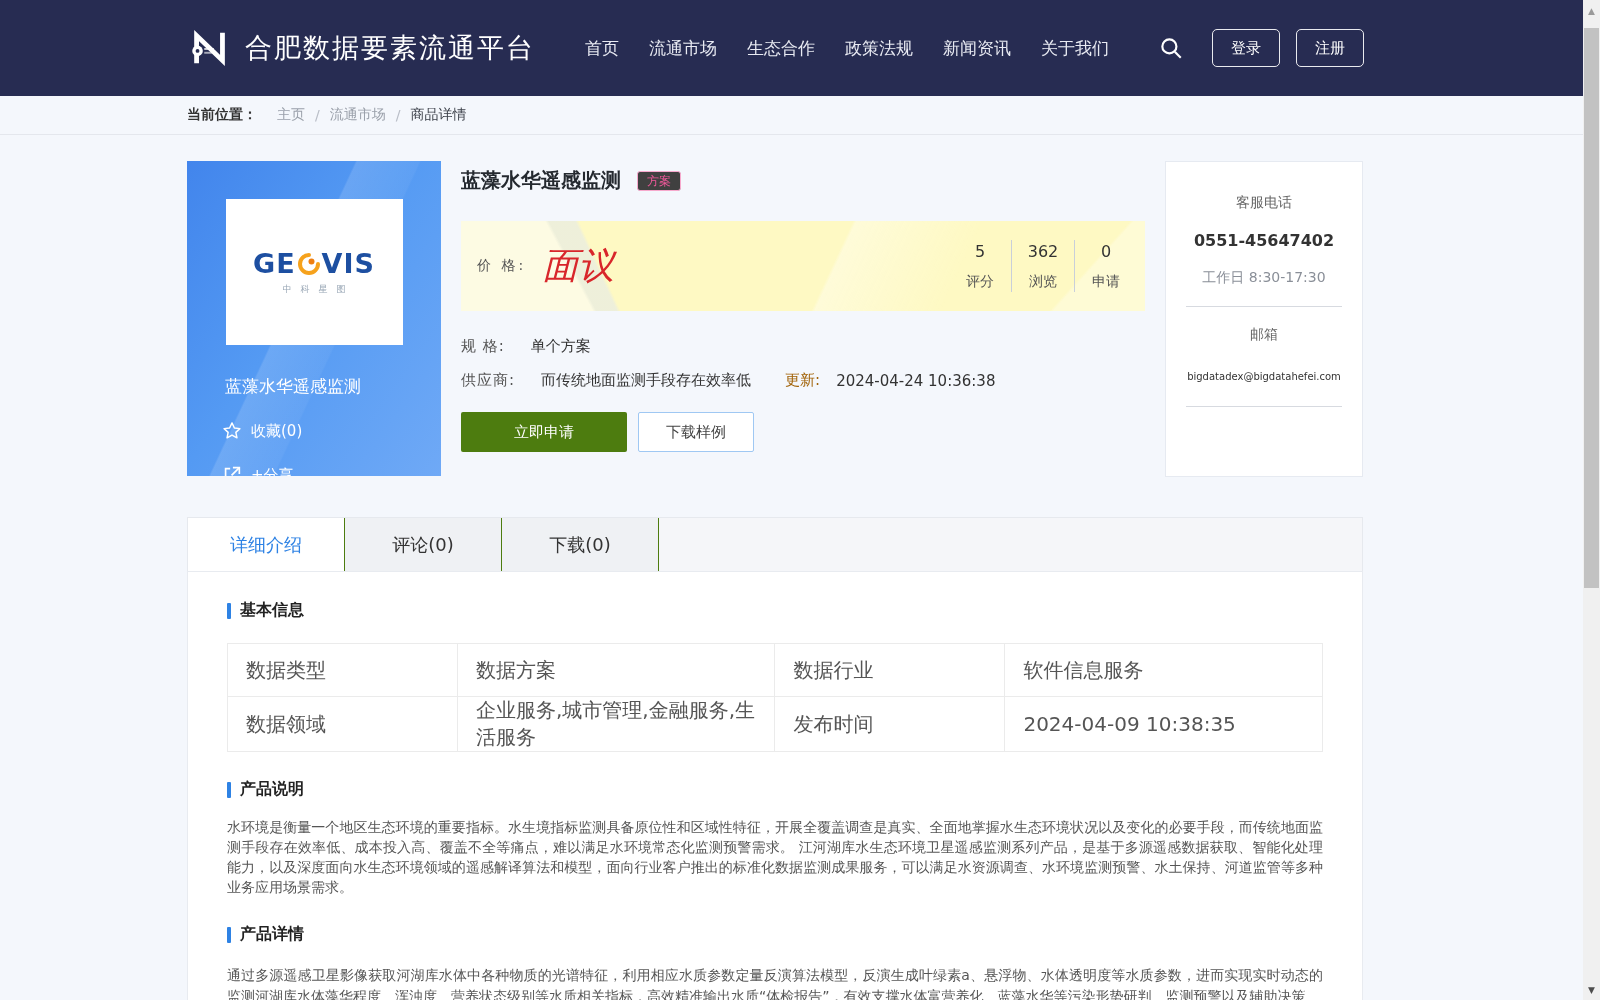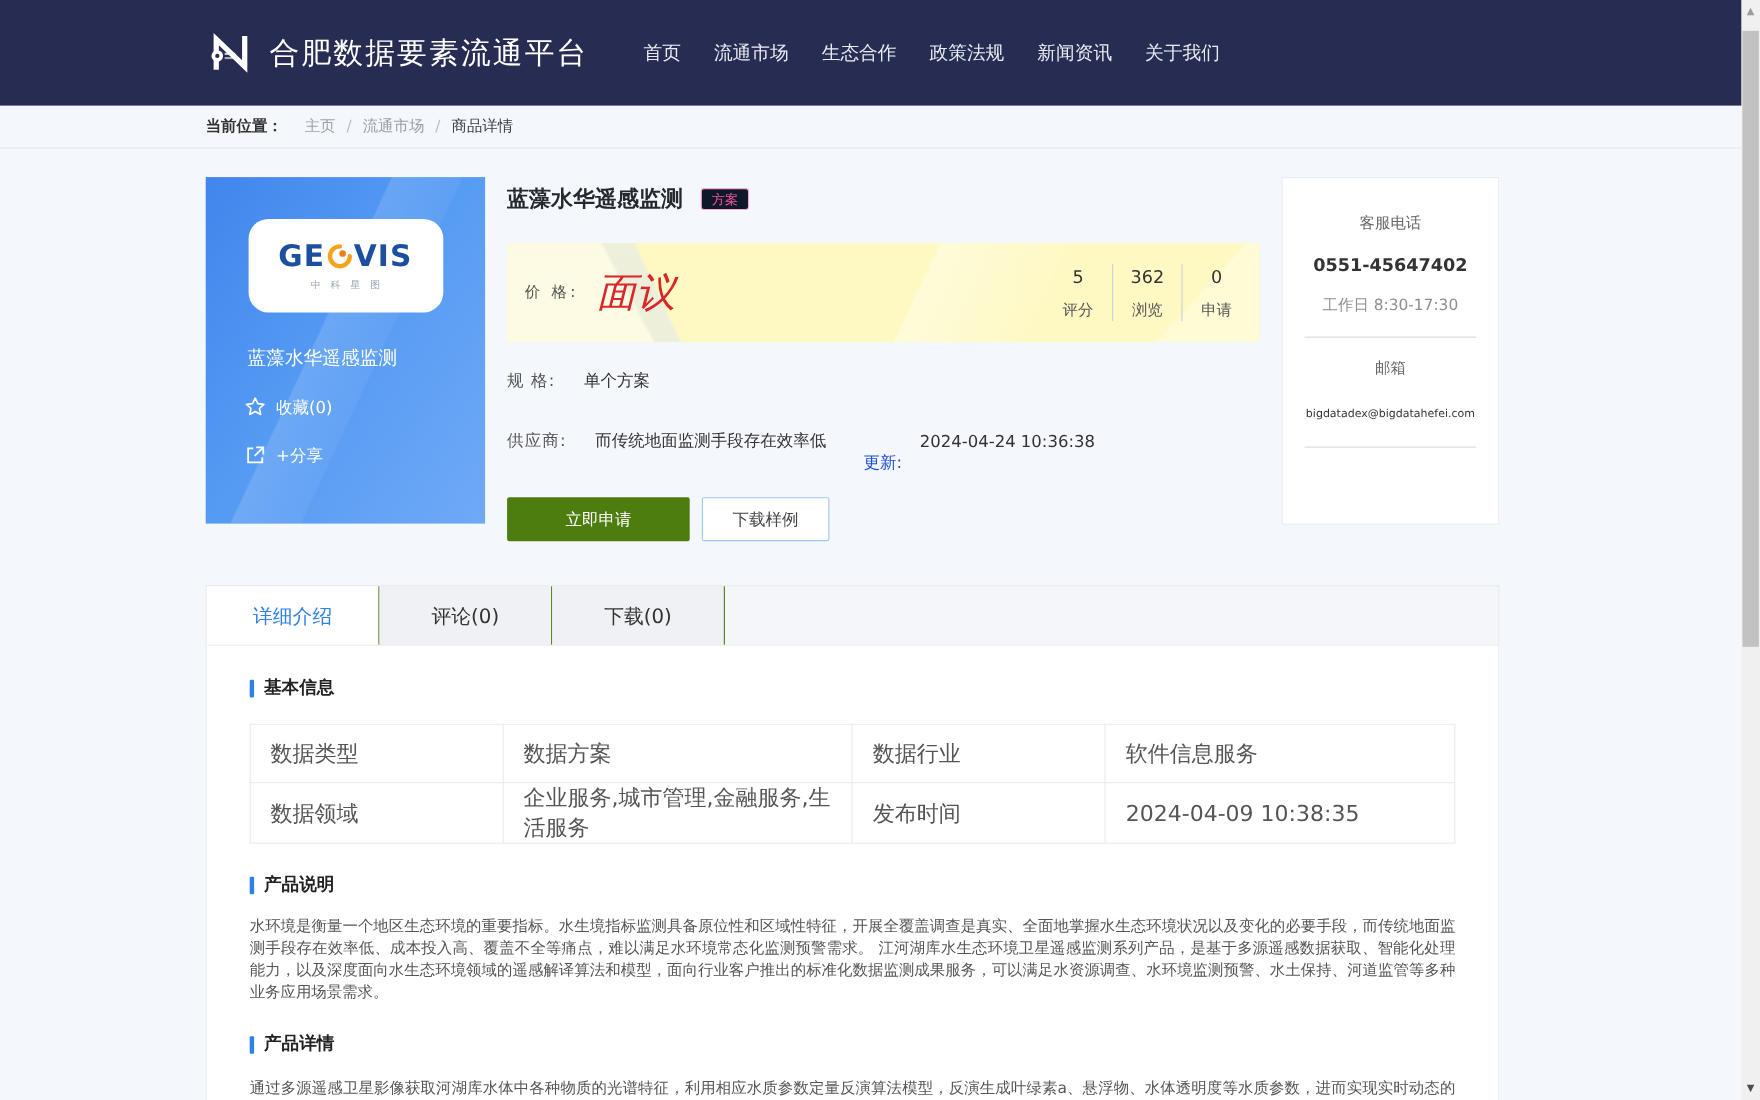--- a/index.html
+++ b/index.html
@@ -32,51 +32,51 @@
   .bc-sep { color:#b9bec7; }
   .bc-current { color:#3a3f48; margin-left:10px; }
   
   .main { width:1176px; margin-left:187px; position:relative; }
   .top-area { display:flex; gap:20px; margin-top:26px; }
   
   .product-card { width:254px; height:315px; flex:none; position:relative; overflow:hidden;
     background:linear-gradient(125deg,#4285ec 0%,#549af3 45%,#6fa9f6 100%); }
   .product-card::after { content:""; position:absolute; inset:0;
     background:linear-gradient(115deg,transparent 42%,rgba(255,255,255,.14) 42.5%,rgba(255,255,255,.05) 58%,transparent 58.5%); }
-  .logo-box { width:177px; height:85px; background:#fff; margin:38px auto 0; display:flex; flex-direction:column; align-items:center; justify-content:center; position:relative; z-index:1;border-radius:18px; }
+  .logo-box { width:177px; height:146px; background:#fff; margin:38px auto 0; display:flex; flex-direction:column; align-items:center; justify-content:center; position:relative; z-index:1; }
   .geovis-word { font-size:27px; font-weight:bold; color:#1d4fa1; letter-spacing:1px; display:flex; align-items:center; font-family:"DejaVu Sans","Liberation Sans",sans-serif; }
   .geo-o { width:24px; height:24px; margin:0 1px; }
   .geovis-sub { font-size:9px; color:#97a5b4; letter-spacing:9px; margin-top:4px; padding-left:9px; }
   .pc-name { color:#fff; font-size:17px; margin:30px 0 0 38px; position:relative; z-index:1; }
   .pc-action { display:flex; align-items:center; gap:8px; color:#fff; font-size:15px; margin:22px 0 0 34px; cursor:pointer; position:relative; z-index:1; }
   .pc-action svg { width:22px; height:22px; }
   
   .product-info { flex:1; padding-top:6px; }
   .title-row { display:flex; align-items:center; }
   .product-title { font-size:20px; font-weight:bold; color:#24292f; }
-  .tag { margin-left:16px; font-size:12px; color:#f1589b; border:1px solid #f7a9cd; background:#0f172a; border-radius:3px; padding:3px 9px; line-height:1; }
+  .tag { margin-left:16px; font-size:12px; color:#f1589b; border:1px solid #f7a9cd; background:#404040; border-radius:3px; padding:3px 9px; line-height:1; }
   .price-banner { margin-top:27px; height:90px; background-color:#fef9c3; display:flex; align-items:center; position:relative; overflow:hidden; }
   .price-banner::before { content:""; position:absolute; inset:0; opacity:.55;
     background:
       linear-gradient(62deg, rgba(255,255,255,.9) 18%, transparent 18.5%),
       linear-gradient(-48deg, rgba(255,255,255,.55) 12%, transparent 12.5%),
       linear-gradient(115deg, transparent 54%, rgba(255,255,255,.65) 54.5%, transparent 72%),
       linear-gradient(-115deg, transparent 78%, rgba(222,230,243,.9) 78.5%);
   }
   .price-label { font-size:14px; color:#555; margin-left:16px; letter-spacing:3px; position:relative; }
   .price-value { font-size:36px; color:#d8262b; font-style:italic; margin-left:16px; font-family:"DejaVu Serif","Liberation Serif",serif; position:relative; }
   .stats { margin-left:auto; display:flex; align-items:center; position:relative; margin-right:8px; }
   .stat { width:62px; text-align:center; }
   .stat-value { font-size:16px; color:#333; }
   .stat-label { font-size:14px; color:#555; margin-top:12px; }
   .stat-divider { width:1px; height:52px; background:#c9cfda; }
   .spec-row { display:flex; align-items:center; margin-top:26px; font-size:15px; }
   .spec-label { color:#555; letter-spacing:1px; }
   .spec-value { color:#333; margin-left:26px; }
-  .update-label { color:#1d4ed8; margin-left:34px;margin-top:40px; }
+  .update-label { color:#a16207; margin-left:34px; }
   .update-value { color:#333; margin-left:16px; }
   .btn-row { display:flex; gap:11px; margin-top:22px; }
   .apply-btn { width:166px; height:40px; background:#4d7c0f; border:none; color:#fff; font-size:15px; border-radius:2px; cursor:pointer; font-family:inherit; }
   .sample-btn { width:116px; height:40px; background:#fff; border:1px solid #9fc8f3; color:#444; font-size:15px; border-radius:2px; cursor:pointer; font-family:inherit; }
   
   .contact-card { width:198px; height:316px; flex:none; background:#fff; border:1px solid #e6eaf1; text-align:center; padding-top:32px; }
   .contact-title { font-size:14px; color:#666; }
   .contact-phone { font-size:16px; font-weight:bold; color:#333; margin-top:19px; }
   .contact-hours { font-size:14px; color:#8a8f98; margin-top:19px; }
   .contact-divider { width:156px; border:none; border-top:1px solid #d7dae0; margin:19px auto 0; }
@@ -119,20 +119,28 @@
     <div class="brand-name">合肥数据要素流通平台</div>
   </div>
   <nav class="main-nav">
     <div class="nav-item">首页</div>
     <div class="nav-item">流通市场</div>
     <div class="nav-item">生态合作</div>
     <div class="nav-item">政策法规</div>
     <div class="nav-item">新闻资讯</div>
     <div class="nav-item">关于我们</div>
   </nav>
+  <div class="header-right">
+    <svg class="search-btn" viewBox="0 0 24 24">
+      <circle cx="10.5" cy="10.5" r="6.5" fill="none" stroke="#ffffff" stroke-width="2"></circle>
+      <line x1="15.5" y1="15.5" x2="21" y2="21" stroke="#ffffff" stroke-width="2"></line>
+    </svg>
+    <button class="hdr-btn">登录</button>
+    <button class="hdr-btn">注册</button>
+  </div>
 </header>
 
 <div class="breadcrumb-bar">
   <span class="bc-prefix">当前位置：</span>
   <span class="bc-link">主页</span>
   <span class="bc-sep">/</span>
   <span class="bc-link">流通市场</span>
   <span class="bc-sep">/</span>
   <span class="bc-current">商品详情</span>
 </div>

